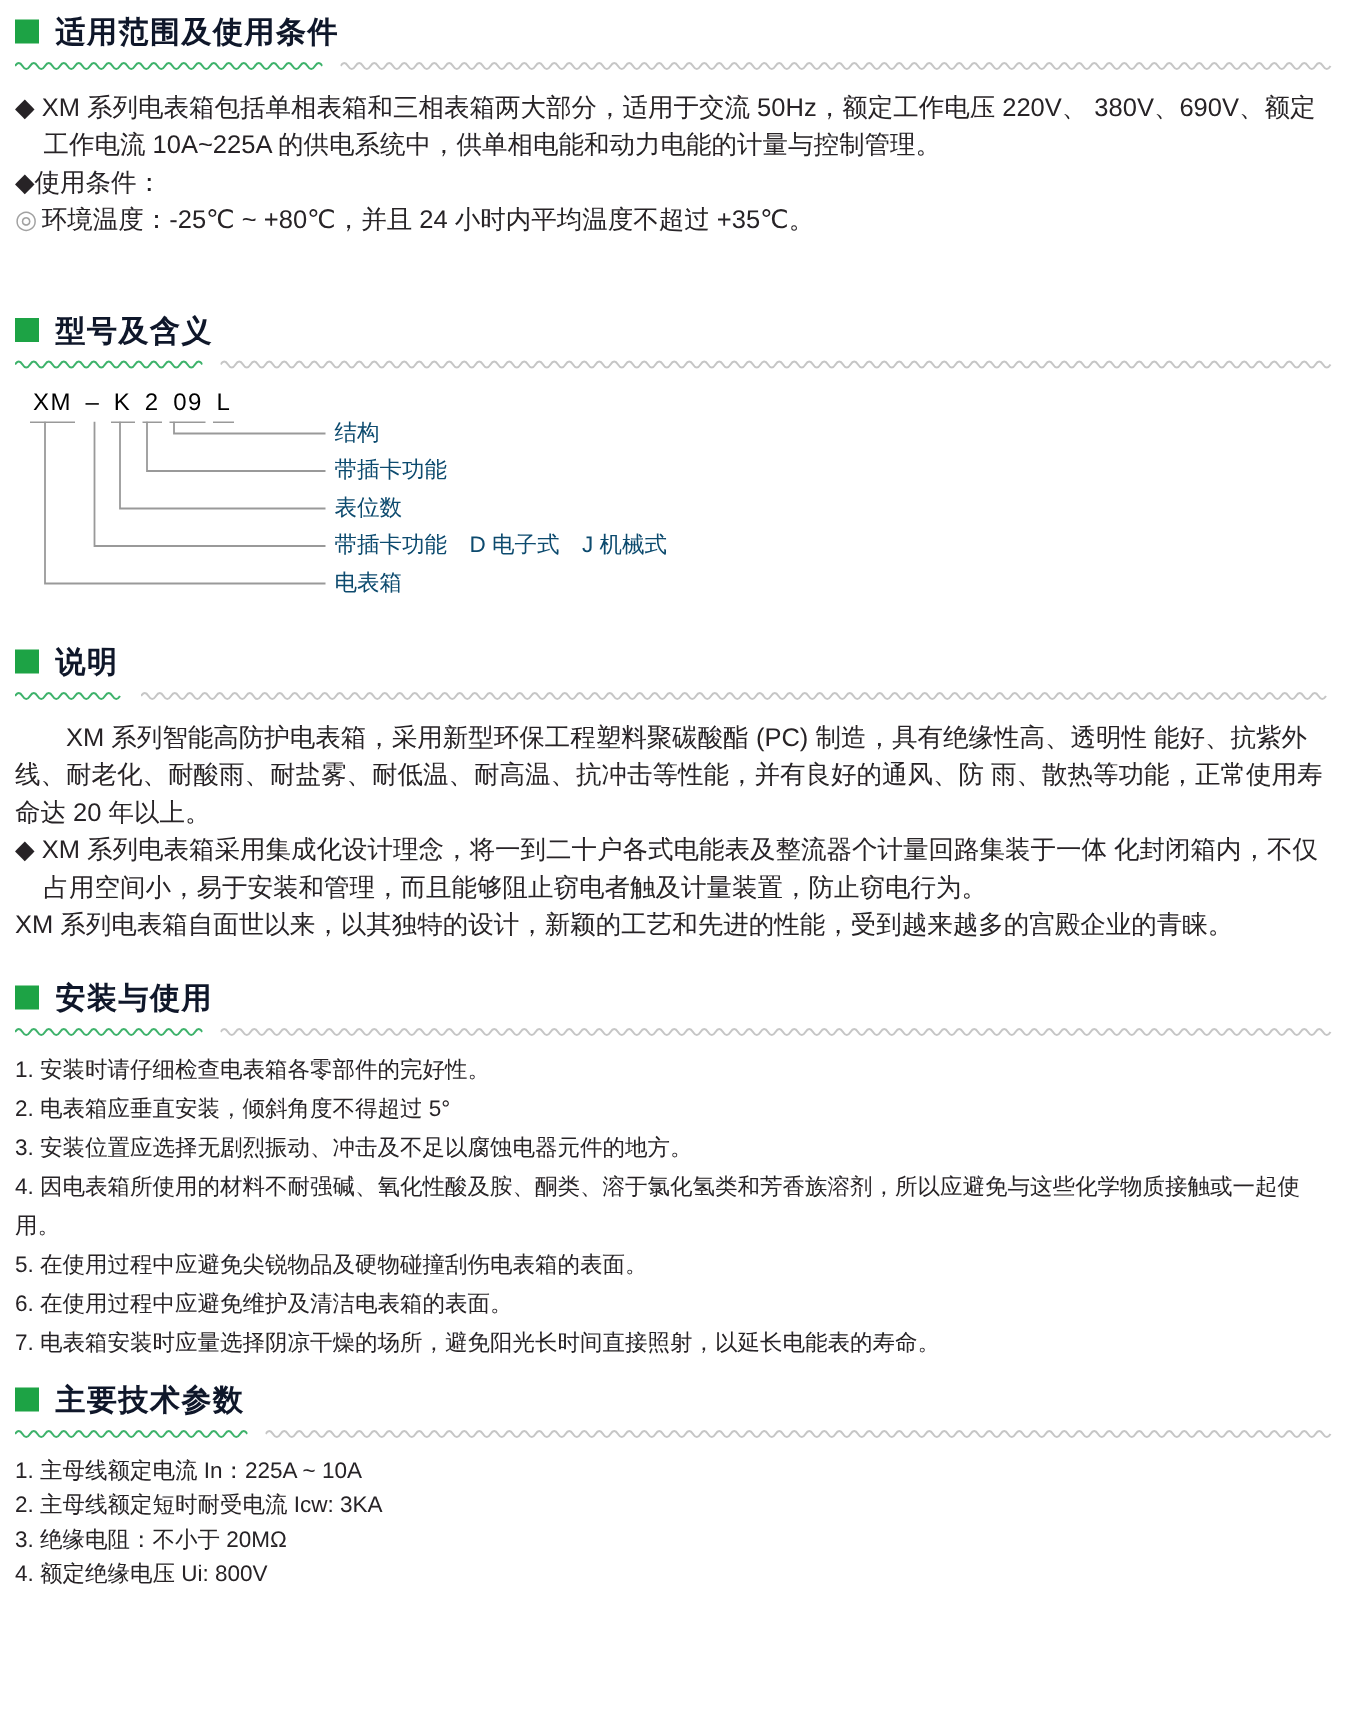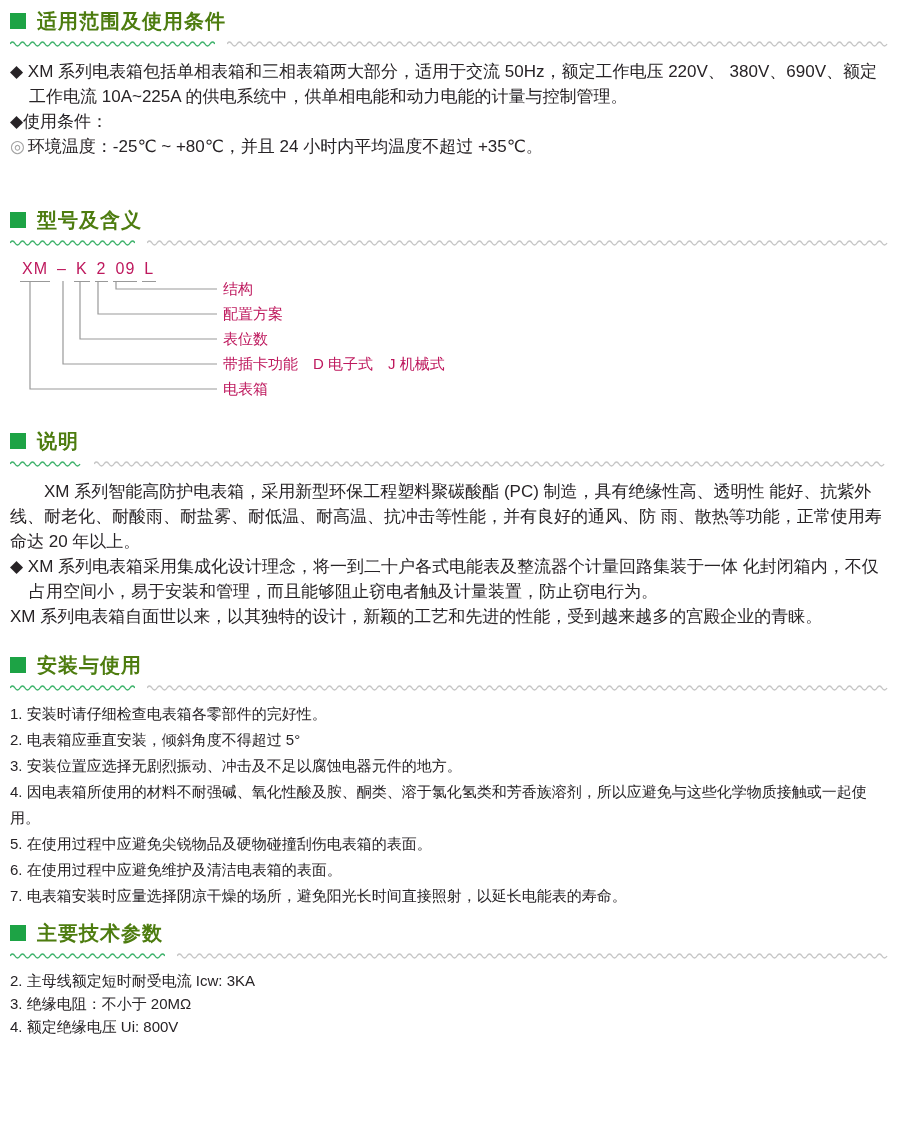--- a/index.html
+++ b/index.html
@@ -8,43 +8,43 @@
     width:900px; height:1140px; overflow:hidden;
     background:#ffffff;
     font-family:"Liberation Sans","DejaVu Sans",sans-serif;
     color:#272326;
   }
   .page { padding:10px 10px 0 10px; width:900px; }
 
   
   .sec-header { display:flex; align-items:center; gap:11px; height:22px; }
   .sq { width:16px; height:16px; background:#1da345; flex:0 0 auto; }
-  .sec-title { font-size:20px; font-weight:600; letter-spacing:1px; color:#4d7c0f; }
+  .sec-title { font-size:20px; font-weight:600; letter-spacing:1px; color:#0f172a; }
 
   
   .wave { display:flex; gap:12px; height:9px; margin-top:7px; align-items:center; }
   .wave svg { display:block; }
 
   
   .content { margin-top:11px; font-size:17px; line-height:25px; }
   .content p { margin:0; }
   .hang { padding-left:19px; text-indent:-19px; }
   .cond { margin-left:8px; }
   .ring { color:#a2a2a2; margin-right:3px; }
   .indent2 { text-indent:2em; }
   .lastline { margin-left:18px; }
 
   
   .diagram { position:relative; height:152px; margin:13px 0 0 10px; }
   .code-row { position:absolute; left:0; top:0; display:flex; align-items:flex-start;
-              font-size:16px; letter-spacing:1px; color:#be185d; }
+              font-size:16px; letter-spacing:1px; color:#000000; }
   .seg { padding:0 2px 3px 2px; margin-right:5px; }
   .seg.u { border-bottom:1px solid #999; }
   .connectors { position:absolute; left:0; top:21px; }
-  .dlabel { position:absolute; left:203px; font-size:15px; line-height:22px; color:#be185d; white-space:pre; }
+  .dlabel { position:absolute; left:203px; font-size:15px; line-height:22px; color:#0c4a6e; white-space:pre; }
 
   
   .inst-list { margin-top:9px; font-size:15px; }
   .inst-list li { list-style:none; line-height:26px; }
   .param-list { margin-top:9px; font-size:15px; }
   .param-list li { list-style:none; line-height:23px; }
 
   
   .sec-model { margin-top:50px; }
   .sec-desc { margin-top:18px; }
@@ -100,21 +100,21 @@
         <span class="seg u">L</span>
       </div>
       <svg class="connectors" width="210" height="118" viewBox="0 0 210 118">
         <path d="M96 0 V8 H197" fill="none" stroke="#999999" stroke-width="1.2"></path>
         <path d="M78 0 V33 H197" fill="none" stroke="#999999" stroke-width="1.2"></path>
         <path d="M60 0 V58 H197" fill="none" stroke="#999999" stroke-width="1.2"></path>
         <path d="M43 0 V83 H197" fill="none" stroke="#999999" stroke-width="1.2"></path>
         <path d="M10 0 V108 H197" fill="none" stroke="#999999" stroke-width="1.2"></path>
       </svg>
       <div class="dlabel" style="top:18px">结构</div>
-      <div class="dlabel" style="top:43px">配置方案</div>
+      <div class="dlabel" style="top:43px">带插卡功能</div>
       <div class="dlabel" style="top:68px">表位数</div>
       <div class="dlabel" style="top:93px">带插卡功能　D 电子式　J 机械式</div>
       <div class="dlabel" style="top:118px">电表箱</div>
     </div>
   </section>
 
   <section class="sec sec-desc">
     <div class="sec-header">
       <span class="sq" style="background: rgb(29, 163, 69);"></span>
       <span class="sec-title">说明</span>
@@ -165,20 +165,21 @@
     </div>
     <div class="wave">
         <svg width="155" height="9">
           <path d="M0 5 Q2.5 1 5 5 T10 5 T15 5 T20 5 T25 5 T30 5 T35 5 T40 5 T45 5 T50 5 T55 5 T60 5 T65 5 T70 5 T75 5 T80 5 T85 5 T90 5 T95 5 T100 5 T105 5 T110 5 T115 5 T120 5 T125 5 T130 5 T135 5 T140 5 T145 5 T150 5 T155 5" fill="none" stroke="#3eb26b" stroke-width="1.4"></path>
         </svg>
         <svg width="711" height="9">
           <path d="M0 5 Q2.5 1 5 5 T10 5 T15 5 T20 5 T25 5 T30 5 T35 5 T40 5 T45 5 T50 5 T55 5 T60 5 T65 5 T70 5 T75 5 T80 5 T85 5 T90 5 T95 5 T100 5 T105 5 T110 5 T115 5 T120 5 T125 5 T130 5 T135 5 T140 5 T145 5 T150 5 T155 5 T160 5 T165 5 T170 5 T175 5 T180 5 T185 5 T190 5 T195 5 T200 5 T205 5 T210 5 T215 5 T220 5 T225 5 T230 5 T235 5 T240 5 T245 5 T250 5 T255 5 T260 5 T265 5 T270 5 T275 5 T280 5 T285 5 T290 5 T295 5 T300 5 T305 5 T310 5 T315 5 T320 5 T325 5 T330 5 T335 5 T340 5 T345 5 T350 5 T355 5 T360 5 T365 5 T370 5 T375 5 T380 5 T385 5 T390 5 T395 5 T400 5 T405 5 T410 5 T415 5 T420 5 T425 5 T430 5 T435 5 T440 5 T445 5 T450 5 T455 5 T460 5 T465 5 T470 5 T475 5 T480 5 T485 5 T490 5 T495 5 T500 5 T505 5 T510 5 T515 5 T520 5 T525 5 T530 5 T535 5 T540 5 T545 5 T550 5 T555 5 T560 5 T565 5 T570 5 T575 5 T580 5 T585 5 T590 5 T595 5 T600 5 T605 5 T610 5 T615 5 T620 5 T625 5 T630 5 T635 5 T640 5 T645 5 T650 5 T655 5 T660 5 T665 5 T670 5 T675 5 T680 5 T685 5 T690 5 T695 5 T700 5 T705 5 T710 5" fill="none" stroke="#c6c6c6" stroke-width="1.4"></path>
         </svg>
       </div>
     <ul class="param-list">
+      <li>1. 主母线额定电流 In：225A ~ 10A</li>
       <li>2. 主母线额定短时耐受电流 Icw: 3KA</li>
       <li>3. 绝缘电阻：不小于 20MΩ</li>
       <li>4. 额定绝缘电压 Ui: 800V</li>
 
     </ul>
   </section>
 
 </div>
 
 </body></html>

